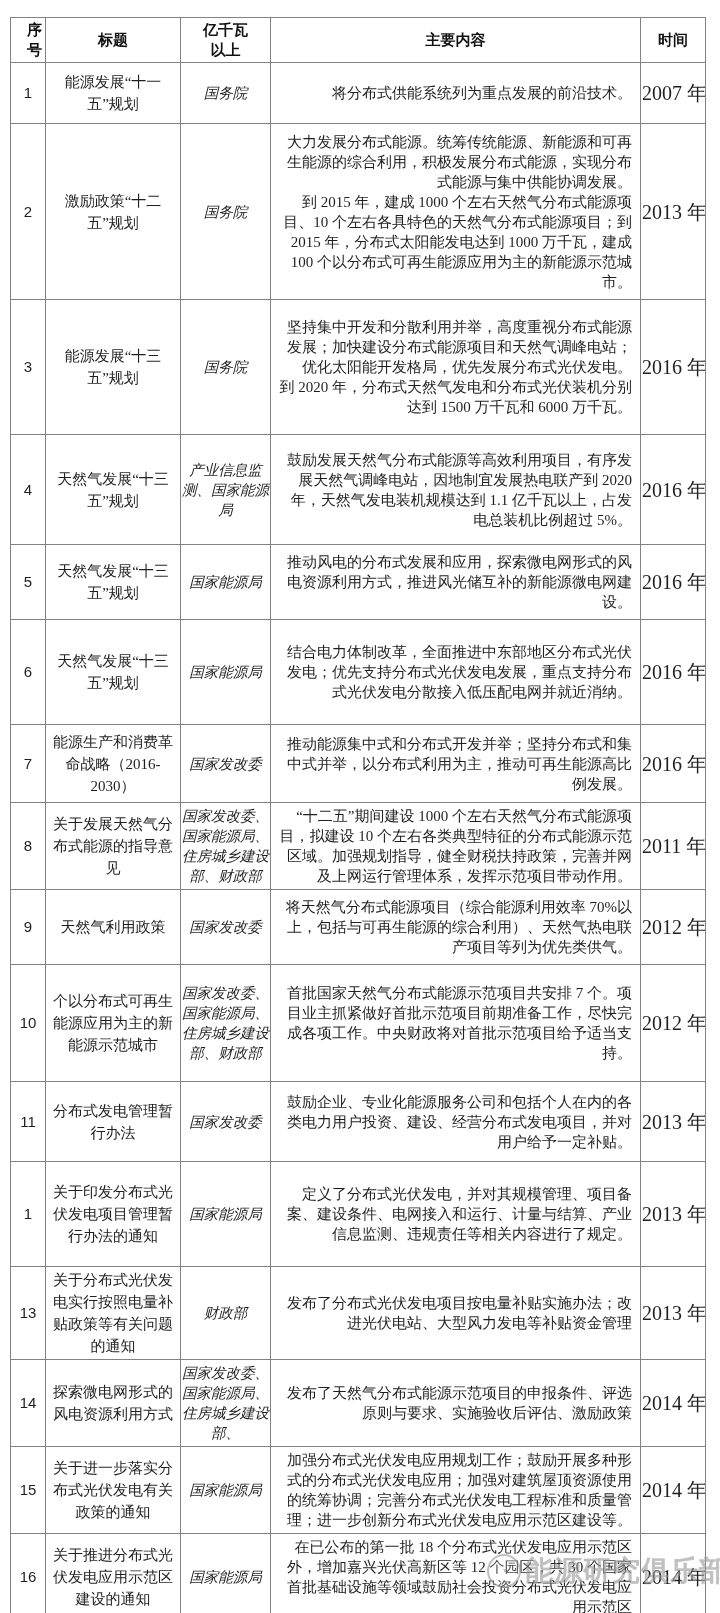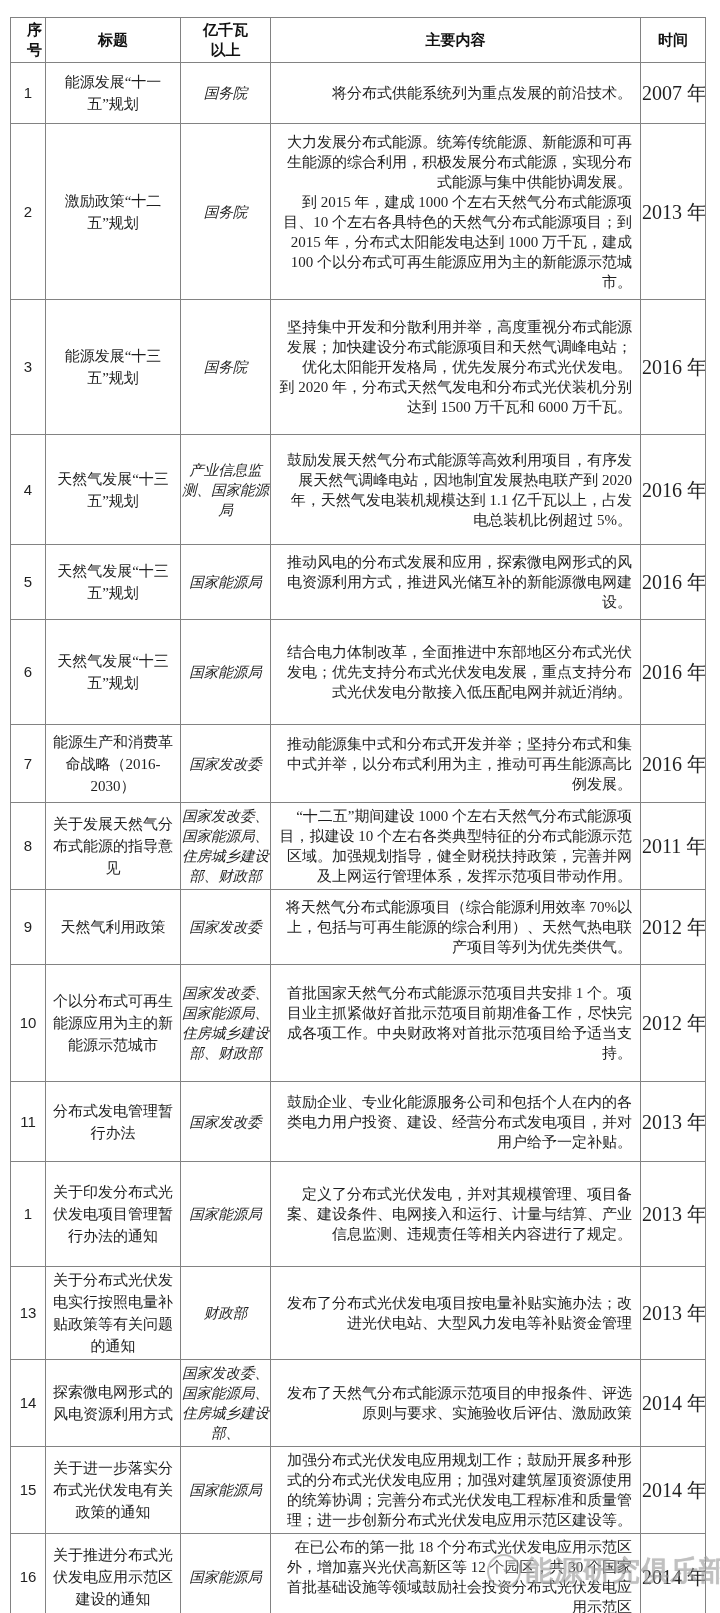--- a/index.html
+++ b/index.html
@@ -157,21 +157,21 @@
         <td class="no">9</td>
         <td class="title">天然气利用政策</td>
         <td class="issuer">国家发改委</td>
         <td class="content">将天然气分布式能源项目（综合能源利用效率 70%以上，包括与可再生能源的综合利用）、天然气热电联产项目等列为优先类供气。</td>
         <td class="year">2012 年</td>
       </tr>
       <tr>
         <td class="no">10</td>
         <td class="title">个以分布式可再生能源应用为主的新能源示范城市</td>
         <td class="issuer">国家发改委、国家能源局、住房城乡建设部、财政部</td>
-        <td class="content">首批国家天然气分布式能源示范项目共安排 1 个。项目业主抓紧做好首批示范项目前期准备工作，尽快完成各项工作。中央财政将对首批示范项目给予适当支持。</td>
+        <td class="content">首批国家天然气分布式能源示范项目共安排 7 个。项目业主抓紧做好首批示范项目前期准备工作，尽快完成各项工作。中央财政将对首批示范项目给予适当支持。</td>
         <td class="year">2012 年</td>
       </tr>
       <tr>
         <td class="no">11</td>
         <td class="title">分布式发电管理暂行办法</td>
         <td class="issuer">国家发改委</td>
         <td class="content">鼓励企业、专业化能源服务公司和包括个人在内的各类电力用户投资、建设、经营分布式发电项目，并对用户给予一定补贴。</td>
         <td class="year">2013 年</td>
       </tr>
       <tr>

